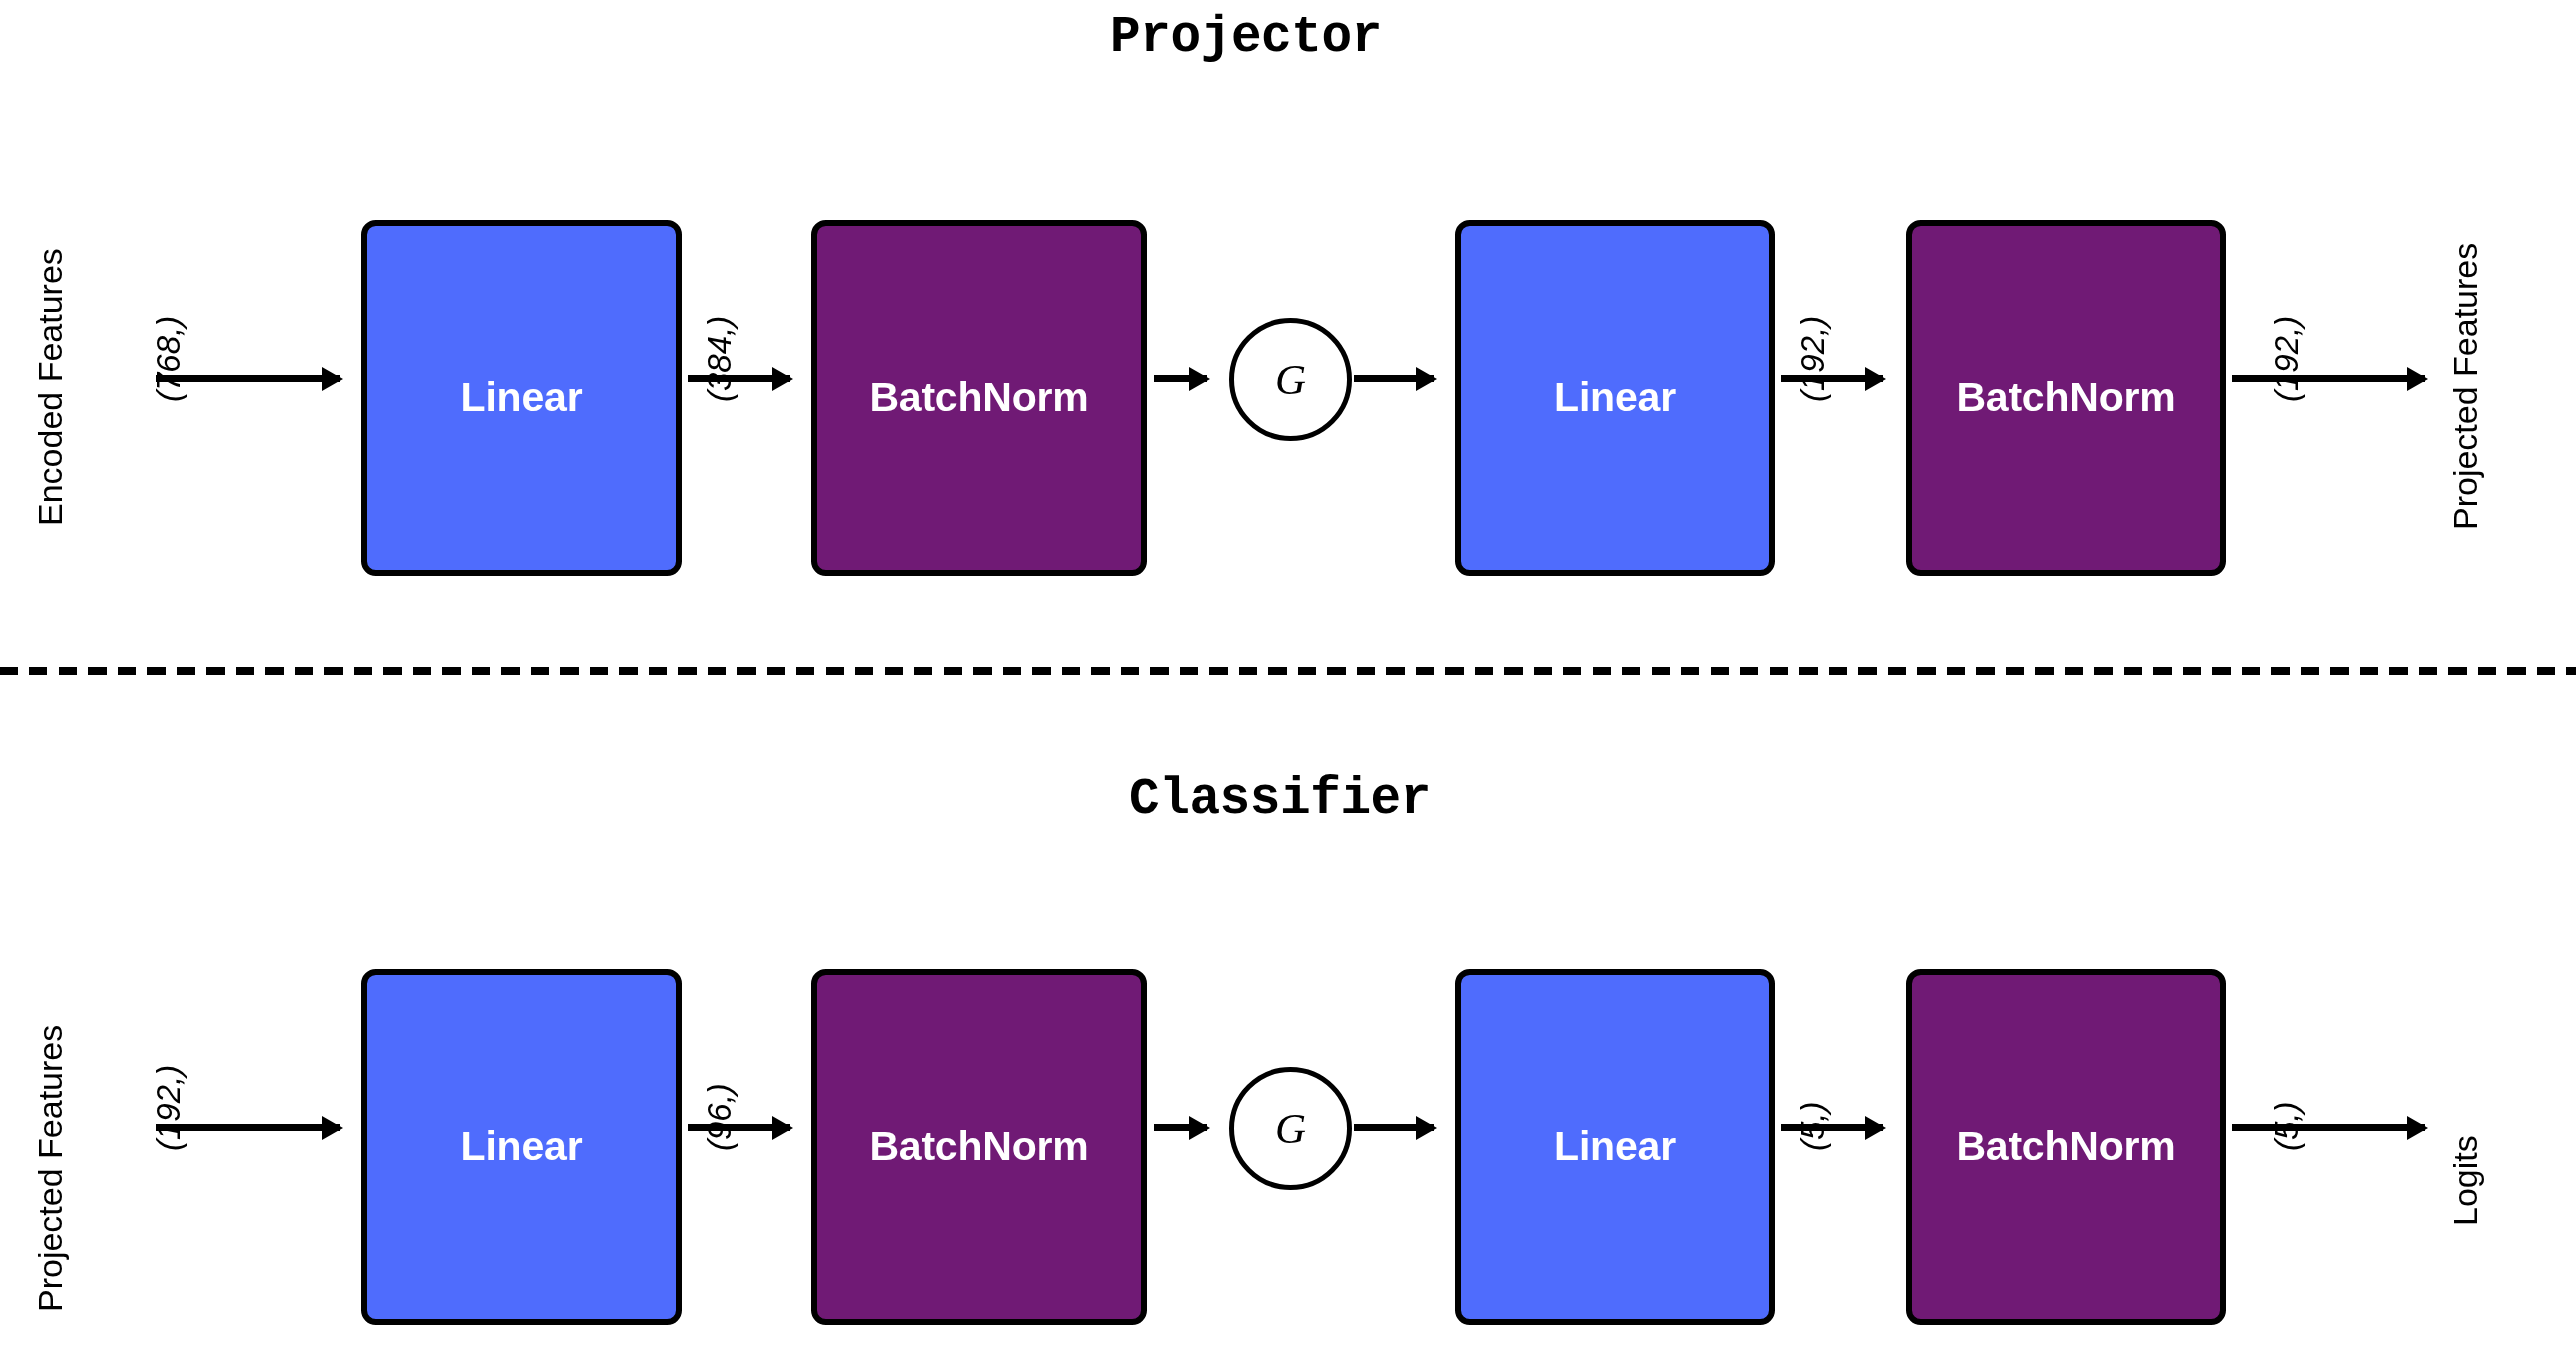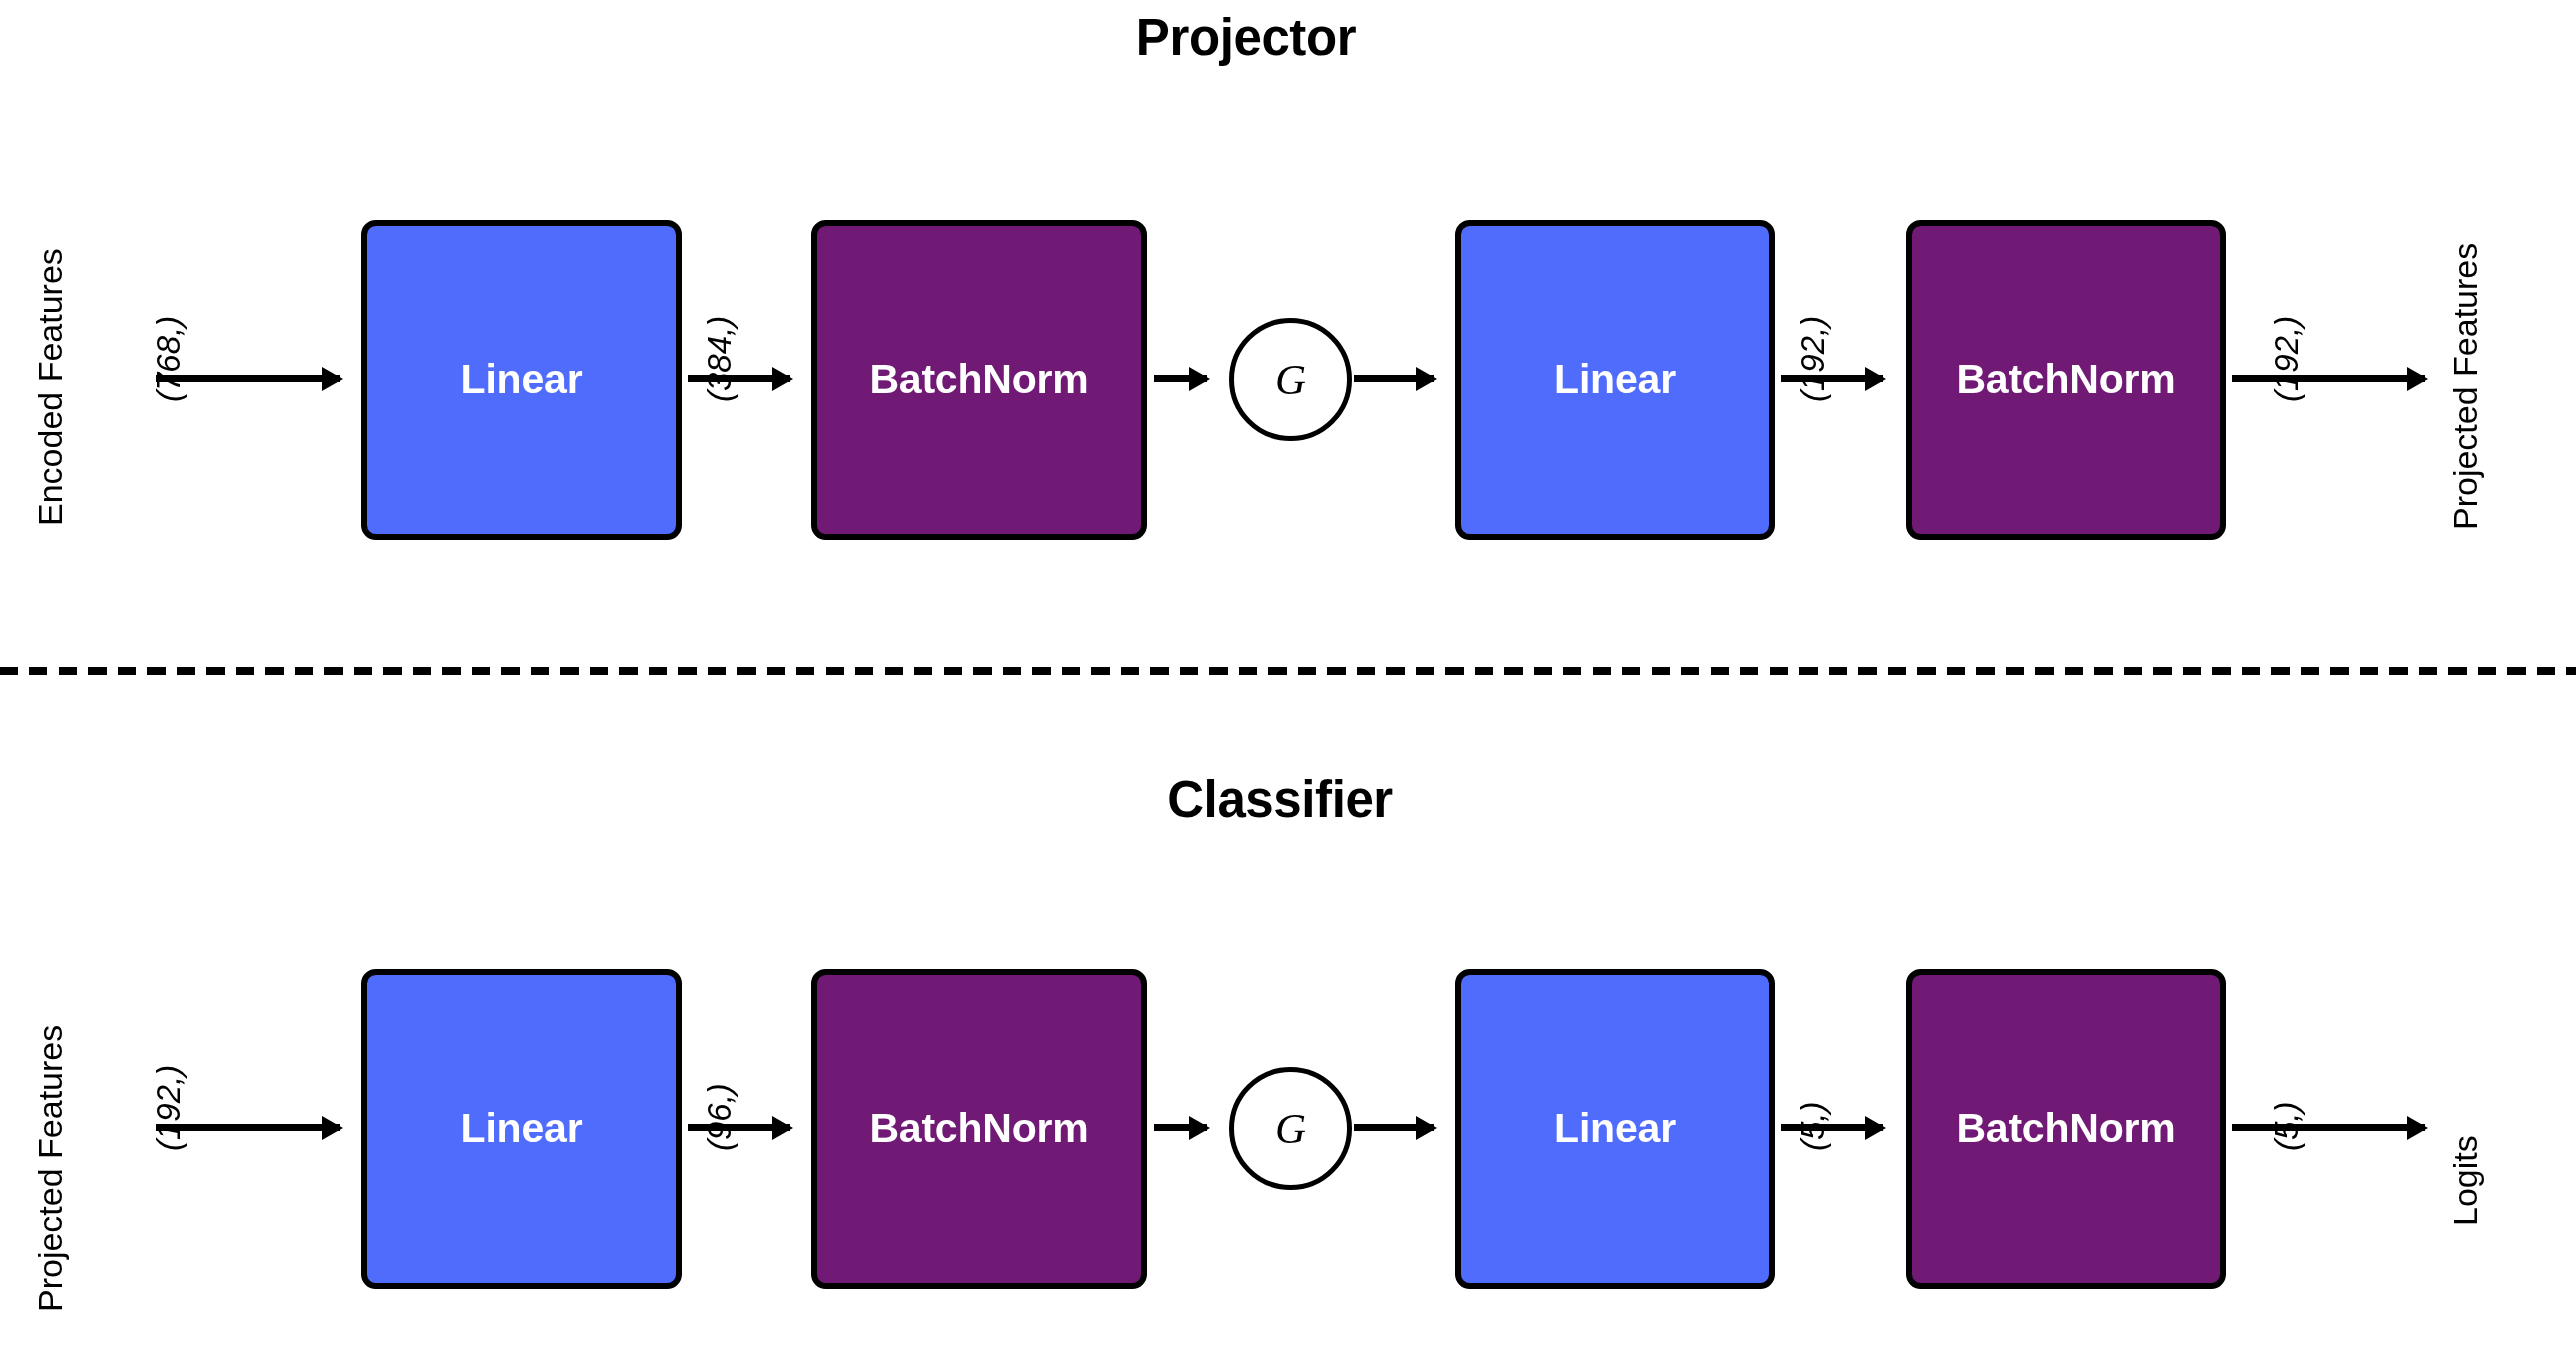--- a/index.html
+++ b/index.html
@@ -7,40 +7,40 @@
     width:2576px;height:1350px;background:#ffffff;
     font-family:"Liberation Sans", sans-serif;
     overflow:hidden;position:relative;
   }
   .stage{position:absolute;inset:0;}
 
   
   .section-title{
     position:absolute;left:0;width:2492px;text-align:center;
     font-size:51px;font-weight:bold;color:#000000;
-    letter-spacing:-0.4px;line-height:1;
+    letter-spacing:-0.4px;line-height:1;font-family:Liberation Mono, monospace;
   }
   #title-projector{top:11.5px;}
   #title-classifier{top:774px;padding-left:34px;}
 
   
   .divider{
     position:absolute;left:0;width:2576px;height:8.2px;top:667px;
     background-image:repeating-linear-gradient(
         to right,#000 0px,#000 18px,transparent 18px,transparent 29.5px);
   }
 
   
   .row{position:absolute;left:0;width:2576px;height:352px;}
   #row-projector{top:205px;}
   #row-classifier{top:954px;}
 
   
   .block{
-    position:absolute;top:14.8px;height:320px;
+    position:absolute;top:14.8px;height:356px;
     box-sizing:border-box;
     border:6.6px solid #000000;border-radius:14.8px;
     display:flex;align-items:center;justify-content:center;
     color:#ffffff;font-size:41px;font-weight:bold;
     letter-spacing:-0.2px;
   }
   .block.linear{background:#4f6cfd;}
   .block.batchnorm{background:#701a75;}
 
   #p-linear-1,#c-linear-1{left:361px;width:321px;}

